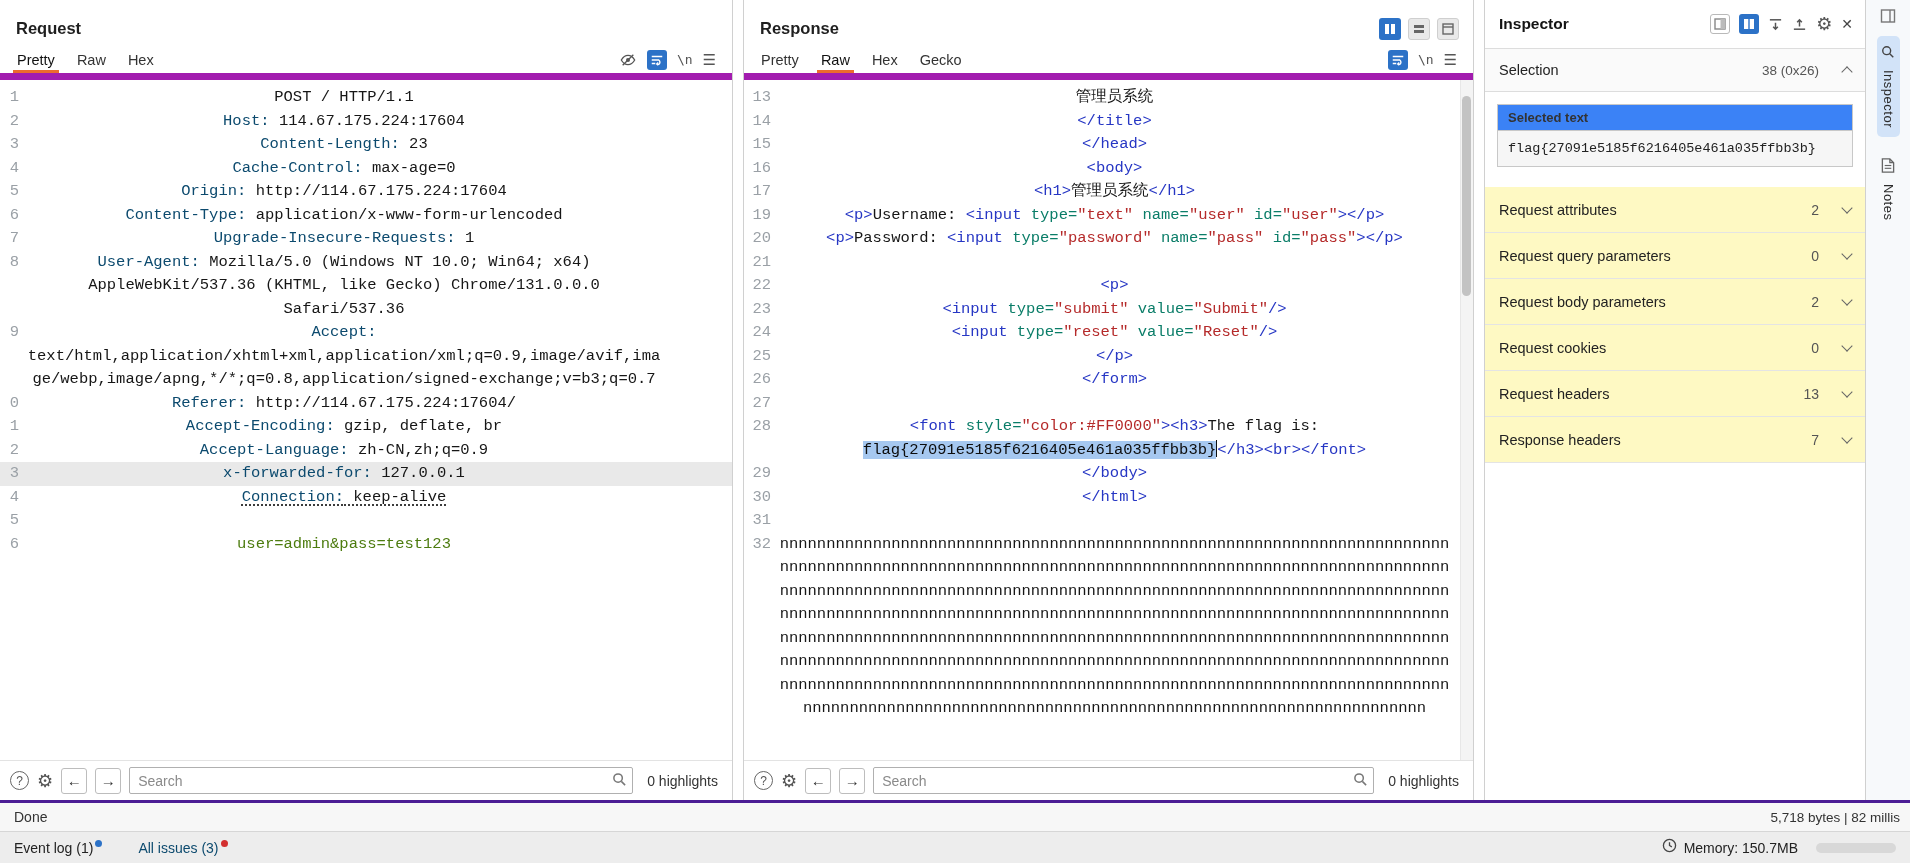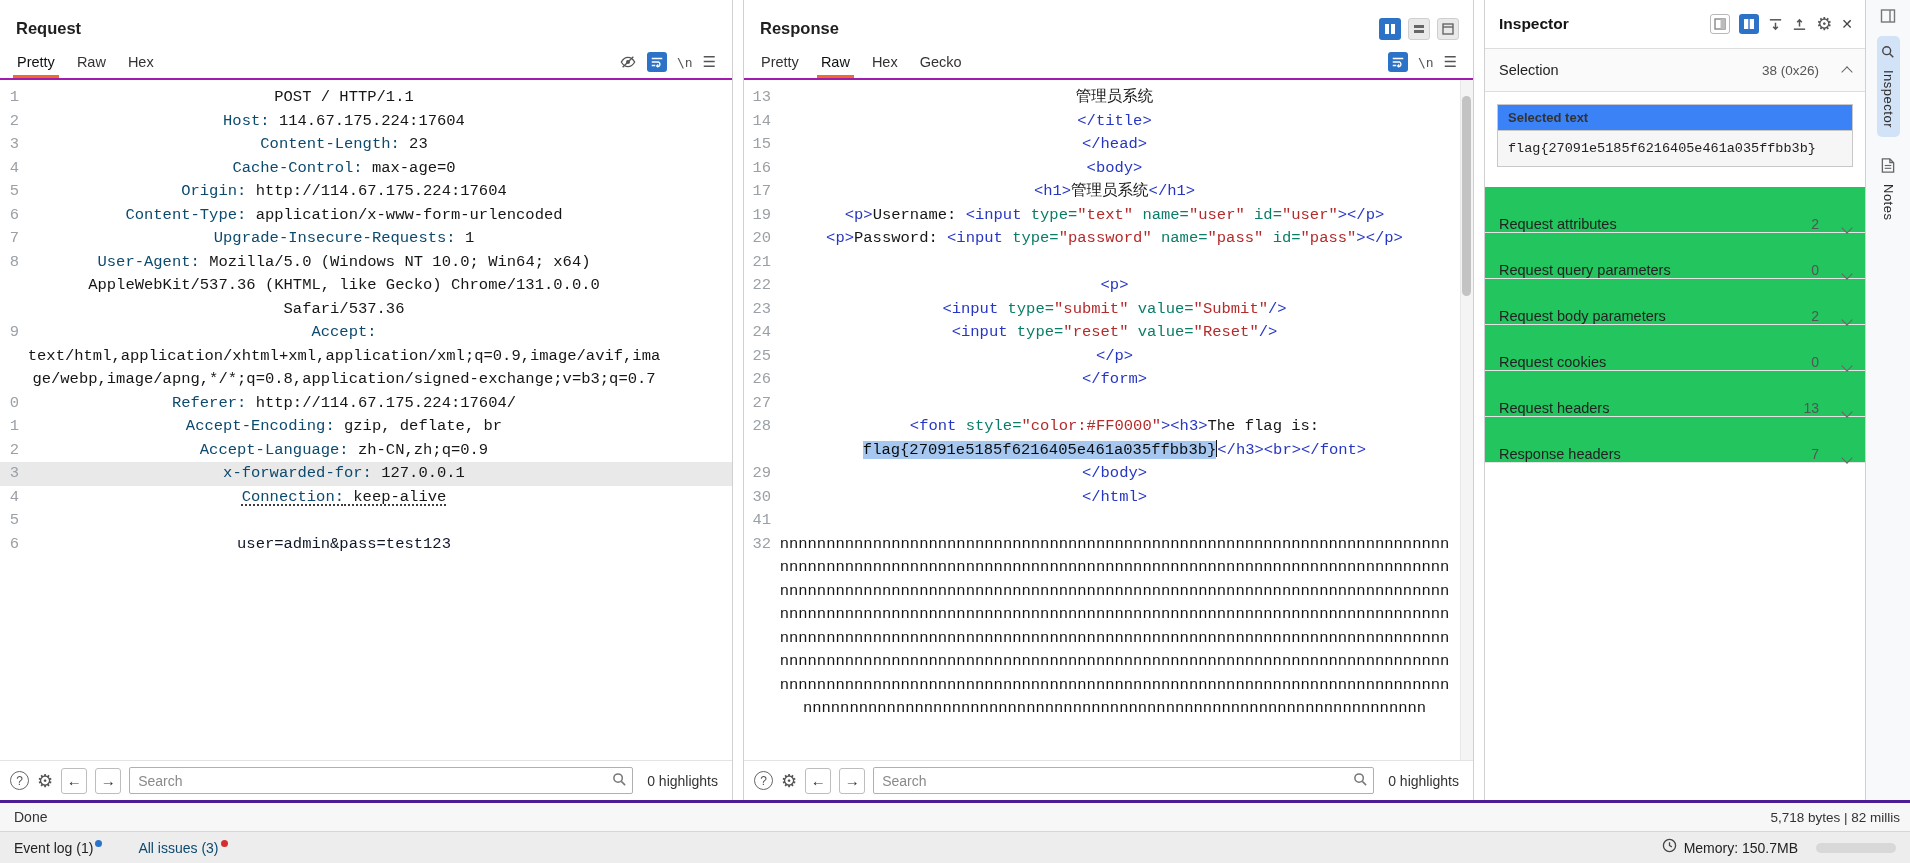--- a/index.html
+++ b/index.html
@@ -16,21 +16,21 @@
           background:#f7f9fb; border-left:1px solid #d0d0d0;
           display:flex; flex-direction:column; align-items:center; padding-top:8px; }
 
   .ptitle-row { display:flex; align-items:center; height:46px; padding:11px 14px 0 16px; }
   .ptitle { font-size:16.5px; font-weight:bold; color:#1f1f1f; }
   .viewbtns { margin-left:auto; display:flex; gap:7px; }
   .viewbtn { width:22px; height:22px; border-radius:3px; display:flex; align-items:center; justify-content:center; }
   .viewbtn.blue { background:#2c72c7; }
   .viewbtn.gray { background:#e9e9e9; border:1px solid #cfcfcf; }
 
-  .tabsrow { display:flex; align-items:center; height:34px; border-bottom:2px solid #a21caf; padding:0 6px; }
+  .tabsrow { display:flex; align-items:center; height:34px; border-bottom:7px solid #a21caf; padding:0 6px; }
   .tab { position:relative; height:100%; display:flex; align-items:center; padding:0 11px;
          font-size:14.5px; color:#333; cursor:default; }
   .tab.sel { color:#111; }
   .tab.sel::after { content:""; position:absolute; left:7px; right:7px; bottom:0; height:3px; background:#ec6b2d; }
   .hicons { margin-left:auto; display:flex; align-items:center; gap:10px; padding-right:10px; }
   .hicon { display:flex; align-items:center; justify-content:center; color:#555; font-size:15px; }
   .wrapbtn { width:20px; height:20px; background:#2c72c7; border-radius:3px;
              display:flex; align-items:center; justify-content:center; }
   .nl-glyph { font-family:"DejaVu Sans Mono", monospace; font-size:13px; color:#555; }
   .menu-glyph { font-size:15px; color:#555; }
@@ -44,21 +44,21 @@
   .gut { text-align:right; padding-right:7px; color:#9aa0a6; flex:none; }
   #req-code .gut { width:26px; }  #req-code .txt { width:636px; }
   #resp-code .gut { width:34px; } #resp-code .txt { width:673px; }
   .txt { white-space:pre-wrap; overflow-wrap:break-word;text-align:center; }
   .txt.u { text-decoration:underline dotted #3c3c3c 1.5px; text-underline-offset:4px; }
   .c-p { color:#161616; }
   .c-h { color:#0c4a6e; }
   .c-a { color:#0a7d68; }
   .c-t { color:#2636c4; }
   .c-s { color:#b52a2a; }
-  .c-r { color:#0f172a; }
+  .c-r { color:#4d7c0f; }
   .c-sel { background:#a6c8f0; color:#0c0c0c; }
   .caret { display:inline-block; width:0; height:17px; border-right:1.7px solid #111; vertical-align:-3px; }
 
   
   .vtrack { position:absolute; top:80px; bottom:40px; right:0; width:13px; background:#f4f4f4; border-left:1px solid #e7e7e7; }
   .vthumb { position:absolute; top:16px; right:2px; width:9px; height:200px; background:#c3c3c3; border-radius:5px; }
 
   
   .searchrow { position:absolute; left:0; right:0; bottom:0; height:40px; background:#fff;
                border-top:1px solid #e3e3e3; display:flex; align-items:center; gap:8px; padding:0 10px; }
@@ -90,22 +90,22 @@
   .chev { width:8px; height:8px; border-right:1.7px solid #666; border-bottom:1.7px solid #666;
           transform:rotate(45deg); margin-top:-4px; flex:none; }
   .chev.up { transform:rotate(-135deg); margin-top:4px; }
 
   .st-box { margin:12px 12px 20px 12px; }
   .st-head { background:#3b82f6; border:1px solid #c8c8c8; border-bottom:none; padding:5px 10px;
              font-size:13px; font-weight:bold; color:#333; }
   .st-body { background:#f6f6f6; border:1px solid #c8c8c8; padding:10px;
              font-family:"Liberation Mono","DejaVu Sans Mono",monospace; font-size:13.5px; color:#222; word-break:break-all; }
 
-  .sect { display:flex; align-items:flex-end; height:46px; padding:0 14px; border-bottom:1px solid #e4e4e4;
-          font-size:14.5px; color:#222; background:#22c55e; }
+  .sect { display:flex; align-items:center; height:46px; padding:0 14px; border-bottom:1px solid #e4e4e4;
+          font-size:14.5px; color:#222; background:#fef9c3; }
   .sect:first-of-type { border-top:1px solid #e4e4e4; }
   .sect-count { margin-left:auto; font-size:14px; color:#555; margin-right:24px; }
 
   
   .strip-top-icon { margin-bottom:8px; }
   .vtab { display:flex; flex-direction:column; align-items:center; gap:7px; padding:9px 4px;
           border-radius:5px; margin-bottom:12px; }
   .vtab.active { background:#d2e3f8; }
   .vlabel { writing-mode:vertical-rl; font-size:13px; color:#2b2b2b; letter-spacing:.5px; }
 
@@ -356,21 +356,21 @@
         </div>
         <div class="row">
           <span class="gut">29</span>
           <span class="txt"><span class="c-t">&lt;/body&gt;</span></span>
         </div>
         <div class="row">
           <span class="gut">30</span>
           <span class="txt"><span class="c-t">&lt;/html&gt;</span></span>
         </div>
         <div class="row">
-          <span class="gut">41</span>
+          <span class="gut">31</span>
           <span class="txt">&nbsp;</span>
         </div>
         <div class="row">
           <span class="gut">32</span>
           <span class="txt"><span class="c-p">nnnnnnnnnnnnnnnnnnnnnnnnnnnnnnnnnnnnnnnnnnnnnnnnnnnnnnnnnnnnnnnnnnnnnnnnnnnnnnnnnnnnnnnnnnnnnnnnnnnnnnnnnnnnnnnnnnnnnnnnnnnnnnnnnnnnnnnnnnnnnnnnnnnnnnnnnnnnnnnnnnnnnnnnnnnnnnnnnnnnnnnnnnnnnnnnnnnnnnnnnnnnnnnnnnnnnnnnnnnnnnnnnnnnnnnnnnnnnnnnnnnnnnnnnnnnnnnnnnnnnnnnnnnnnnnnnnnnnnnnnnnnnnnnnnnnnnnnnnnnnnnnnnnnnnnnnnnnnnnnnnnnnnnnnnnnnnnnnnnnnnnnnnnnnnnnnnnnnnnnnnnnnnnnnnnnnnnnnnnnnnnnnnnnnnnnnnnnnnnnnnnnnnnnnnnnnnnnnnnnnnnnnnnnnnnnnnnnnnnnnnnnnnnnnnnnnnnnnnnnnnnnnnnnnnnnnnnnnnnnnnnnnnnnnnnnnnnnnnnnnnnnnnnnnnnnnnnnnnnnnnnnnnnnnnnnnnnnnnnnnnnnnnnnnnnnnnnnnnnnnnnnnnnnnnn</span></span>
         </div>
       </div>
     <div class="vtrack">
         <div class="vthumb"></div>
       </div>

